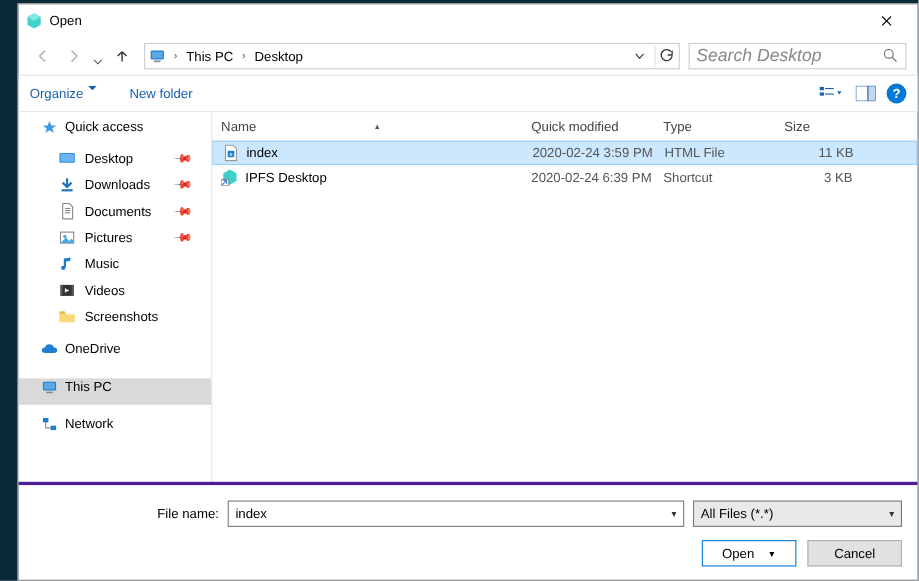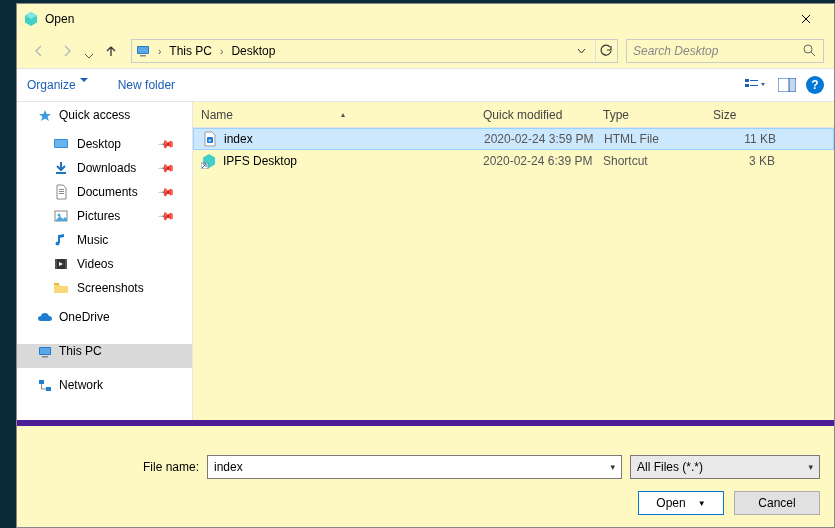--- a/index.html
+++ b/index.html
@@ -1,33 +1,33 @@
 <!DOCTYPE html>
 <html><head>
 <meta charset="utf-8">
 <style>
 * { box-sizing: border-box; font-family: "Segoe UI", Tahoma, sans-serif; }
 body { margin: 0; background: #0a2a3a; width: 835px; height: 528px; overflow: hidden; }
-.dialog { position: absolute; left: 16px; top: 3px; width: 819px; height: 525px; background: #fef9c3; border: 1px solid #888; display: flex; flex-direction: column; }
+.dialog { position: absolute; left: 16px; top: 3px; width: 819px; height: 525px; background: #ffffff; border: 1px solid #888; display: flex; flex-direction: column; }
 .titlebar { height: 30px; display: flex; align-items: center; padding: 0 6px; }
 .titlebar .icon-app { width: 16px; height: 16px; margin-right: 6px; color: #3fd0c9; }
 .titlebar .title { font-size: 12px; color: #000; flex: 1; }
 .titlebar .close { width: 45px; height: 28px; display: flex; align-items: center; justify-content: center; cursor: default; }
 .titlebar .close svg { width: 10px; height: 10px; }
 .navrow { height: 34px; display: flex; align-items: center; padding: 0 10px; gap: 4px; }
 .navbtn { width: 24px; height: 24px; display: flex; align-items: center; justify-content: center; color: #777; }
 .navbtn.enabled { color: #333; }
 .history-caret { width: 12px; height: 24px; display: flex; align-items: flex-end; justify-content: center; padding-bottom: 4px; color: #555; }
 .addrbox { flex: 1; height: 24px; border: 1px solid #ccc; display: flex; align-items: center; padding: 0 2px; gap: 4px; margin: 0 4px; }
 .addrbox .folder-ico { width: 18px; height: 18px; display: flex; align-items: center; justify-content: center; }
 .addrbox .crumb { font-size: 12px; color: #000; padding: 0 2px; }
 .addrbox .sep { font-size: 10px; color: #555; padding: 0 2px; }
 .addrbox .spacer { flex: 1; }
 .addrbox .addr-caret, .addrbox .refresh { width: 20px; height: 20px; display: flex; align-items: center; justify-content: center; color: #333; }
-.searchbox { width: 198px; height: 24px; border: 1px solid #ccc; display: flex; align-items: center; padding: 0 6px; color: #888; font-size: 12px; gap: 6px; }
+.searchbox { width: 198px; height: 24px; border: 1px solid #ccc; display: flex; align-items: center; padding: 0 6px; color: #888; font-size: 16px; gap: 6px; }
 .searchbox .stext { flex: 1; font-style: italic; }
 .searchbox .sicon { width: 14px; height: 14px; color: #666; }
 .toolbar { height: 34px; border-top: 1px solid #e5e5e5; border-bottom: 1px solid #e5e5e5; background: #fff; display: flex; align-items: center; padding: 0 10px; gap: 28px; }
 .toolbar .left { display: flex; align-items: center; gap: 30px; }
 .toolbar .link { font-size: 12px; color: #1a5fb4; display: flex; align-items: flex-start; gap: 4px; }
 .toolbar .right { margin-left: auto; display: flex; align-items: center; gap: 6px; }
 .toolbar .iconbtn { width: 26px; height: 24px; display: flex; align-items: center; justify-content: center; color: #1a5fb4; }
 .toolbar .help { width: 18px; height: 18px; border-radius: 50%; background: #0078d7; color: #fff; font-size: 12px; font-weight: bold; display: flex; align-items: center; justify-content: center; }
 .body { flex: 1; display: flex; min-height: 0; }
 .sidebar { width: 175px; background: #fff; overflow: auto; padding-top: 6px; }
@@ -45,21 +45,21 @@
 .col-size { width: 100px; text-align: left; }
 .rows { flex: 1; overflow: auto; }
 .row { height: 22px; display: flex; align-items: center; font-size: 12px; color: #000; }
 .row.sel { background: #cce8ff; border: 1px solid #99d1ff; height: 22px; }
 .row .cell { padding-left: 8px; }
 .row .cname { width: 282px; display: flex; align-items: center; gap: 6px; }
 .row .cdate { width: 120px; color: #555; }
 .row .ctype { width: 110px; color: #555; }
 .row .csize { width: 100px; text-align: right; padding-right: 30px; color: #555; }
 .row .fico { width: 16px; height: 16px; display: flex; align-items: center; justify-content: center; }
-.footer { border-top: 6px solid #4c1d95; padding: 29px 14px 12px 14px; display: flex; flex-direction: column; gap: 12px; }
+.footer { border-top: 3px solid #4c1d95; padding: 14px 14px 12px 14px; display: flex; flex-direction: column; gap: 12px; }
 .fnrow { display: flex; align-items: center; gap: 8px; }
 .fnrow .lbl { width: 168px; text-align: right; font-size: 12px; }
 .fnrow .combo { height: 24px; border: 1px solid #7a7a7a; background: #fff; display: flex; align-items: center; padding: 0 6px; font-size: 12px; }
 .fnrow .fname { flex: 1; }
 .fnrow .filter { width: 190px; background: #e9e9e9; }
 .fnrow .caret { margin-left: auto; font-size: 9px; color: #333; }
 .btnrow { display: flex; justify-content: flex-end; gap: 10px; }
 .btnrow .btn { width: 86px; height: 24px; border: 1px solid #adadad; background: #e1e1e1; font-size: 12px; display: flex; align-items: center; justify-content: center; }
 .btnrow .btn.primary { border: 1px solid #0078d7; background: #fff; }
 svg { display: block; }

